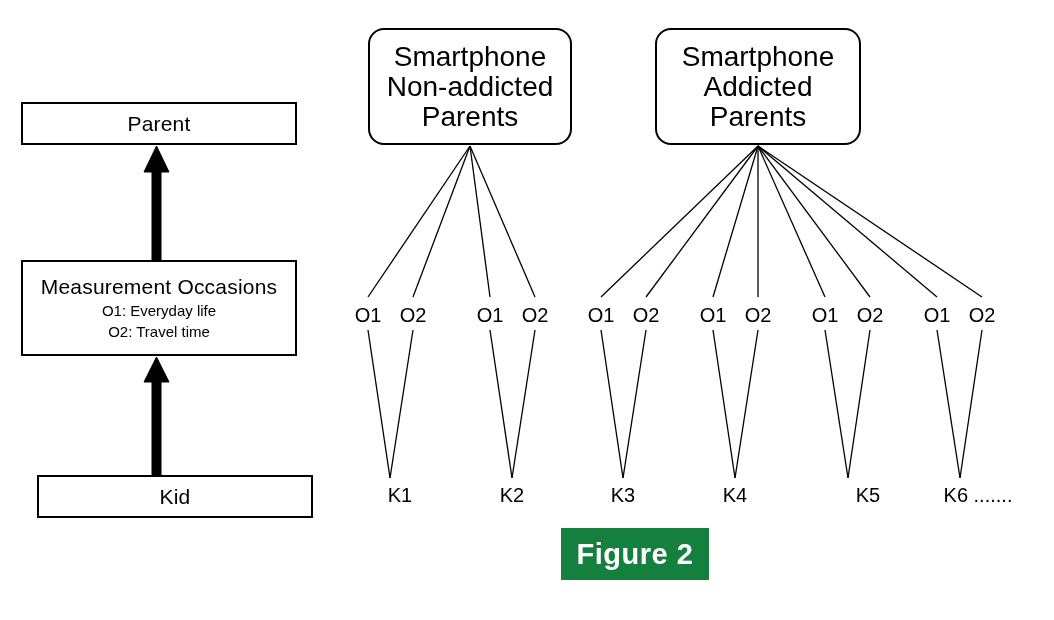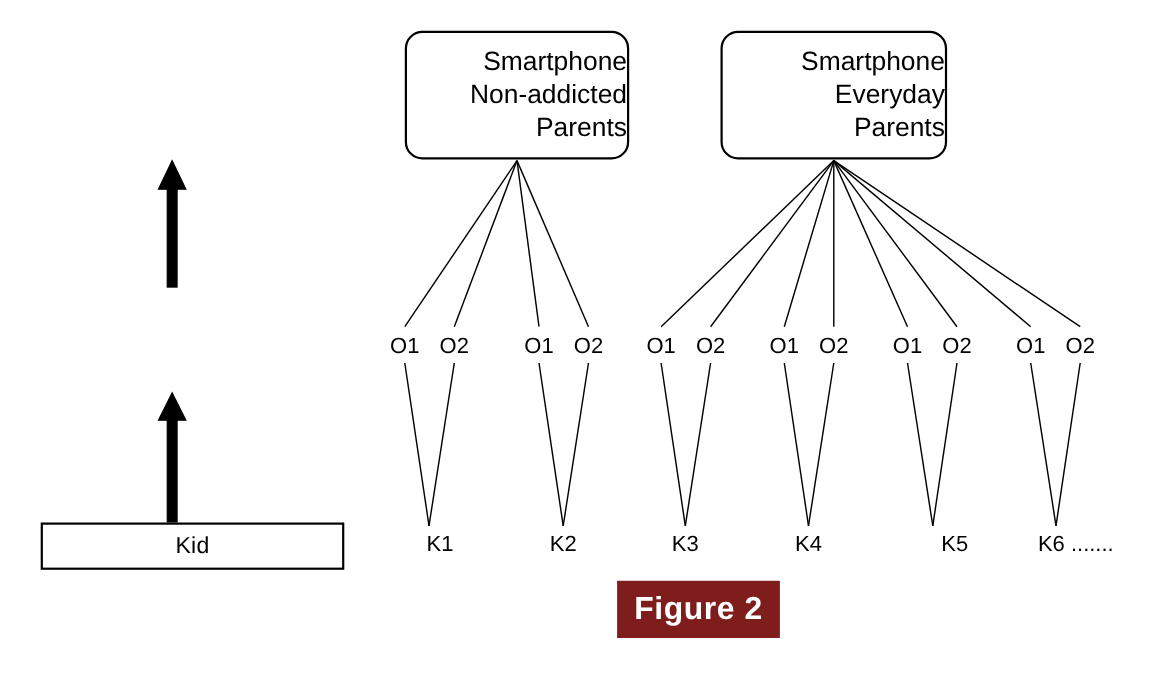--- a/index.html
+++ b/index.html
@@ -51,24 +51,24 @@
 
   
   .rbox {
     position: absolute;
     box-sizing: border-box;
     border: 2px solid #000000;
     border-radius: 16px;
     background: #ffffff;
     display: flex;
     flex-direction: column;
-    align-items: flex-end;
+    align-items: center;
     justify-content: center;
     text-align: center;
-    font-size: 24px;
+    font-size: 28px;
     line-height: 30px;
   }
   .rbox .bold { font-weight: normal; }
 
   #box-nonaddicted { left: 368px; top: 28px; width: 204px; height: 117px; }
   #box-addicted    { left: 655px; top: 28px; width: 206px; height: 117px; }
 
   
   .node {
     position: absolute;
@@ -90,21 +90,21 @@
     pointer-events: none;
   }
 
   
   #figure-caption {
     position: absolute;
     left: 561px;
     top: 528px;
     width: 148px;
     height: 52px;
-    background: #7f1d1d;
+    background: #15803d;
     color: #ffffff;
     font-size: 29px;
     font-weight: bold;
     display: flex;
     align-items: center;
     justify-content: center;
     letter-spacing: 0.5px;
   }
 </style>
 </head>
@@ -155,35 +155,43 @@
       <line x1="758" y1="330" x2="735" y2="478"></line>
 
       <line x1="825" y1="330" x2="848" y2="478"></line>
       <line x1="870" y1="330" x2="848" y2="478"></line>
 
       <line x1="937" y1="330" x2="960" y2="478"></line>
       <line x1="982" y1="330" x2="960" y2="478"></line>
     </g>
   </svg>
 
-
+  <div class="lbox" id="box-parent">
+    <div class="title">Parent</div>
+  </div>
+
+  <div class="lbox" id="box-measure">
+    <div class="title">Measurement Occasions</div>
+    <div class="sub">O1: Everyday life</div>
+    <div class="sub">O2: Travel time</div>
+  </div>
 
   <div class="lbox" id="box-kid">
     <div class="title">Kid</div>
   </div>
 
   <div class="rbox" id="box-nonaddicted">
     <div>Smartphone</div>
     <div class="bold">Non-addicted</div>
     <div>Parents</div>
   </div>
 
   <div class="rbox" id="box-addicted">
     <div>Smartphone</div>
-    <div class="bold">Everyday</div>
+    <div class="bold">Addicted</div>
     <div>Parents</div>
   </div>
 
   <div class="node o" style="left:368px">O1</div>
   <div class="node o" style="left:413px">O2</div>
   <div class="node o" style="left:490px">O1</div>
   <div class="node o" style="left:535px">O2</div>
   <div class="node o" style="left:601px">O1</div>
   <div class="node o" style="left:646px">O2</div>
   <div class="node o" style="left:713px">O1</div>

